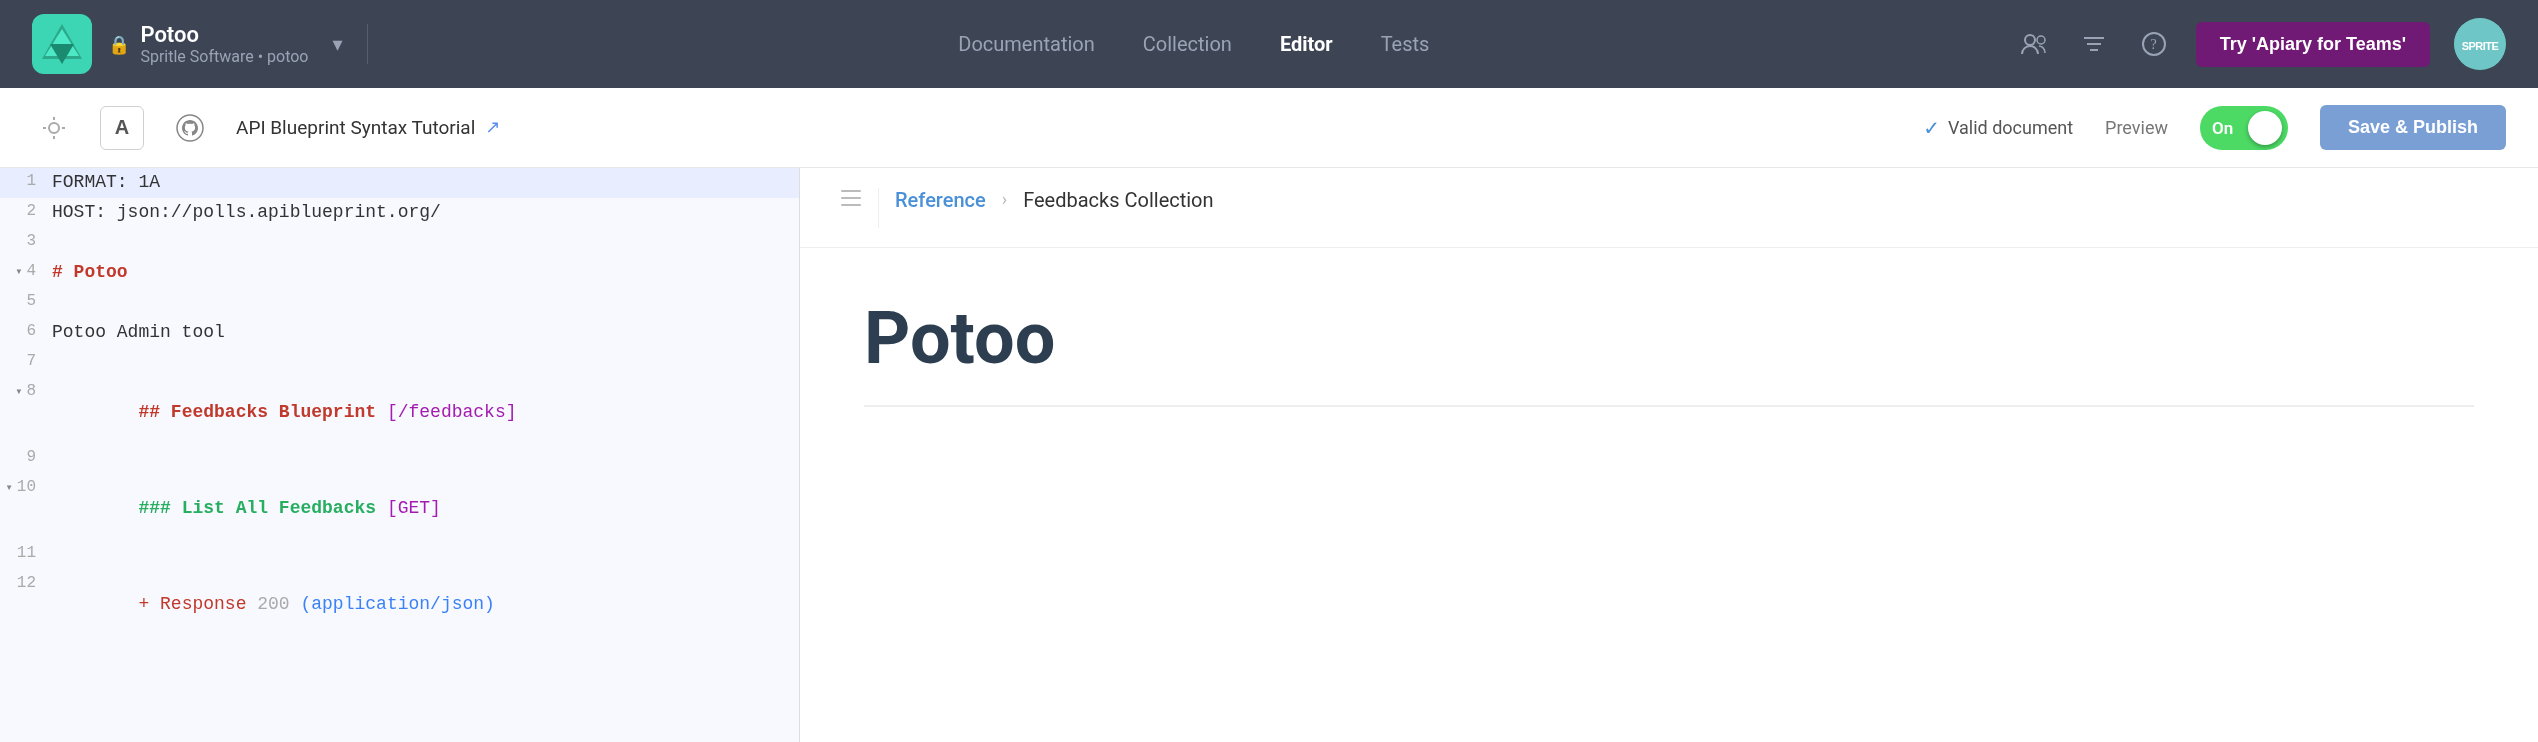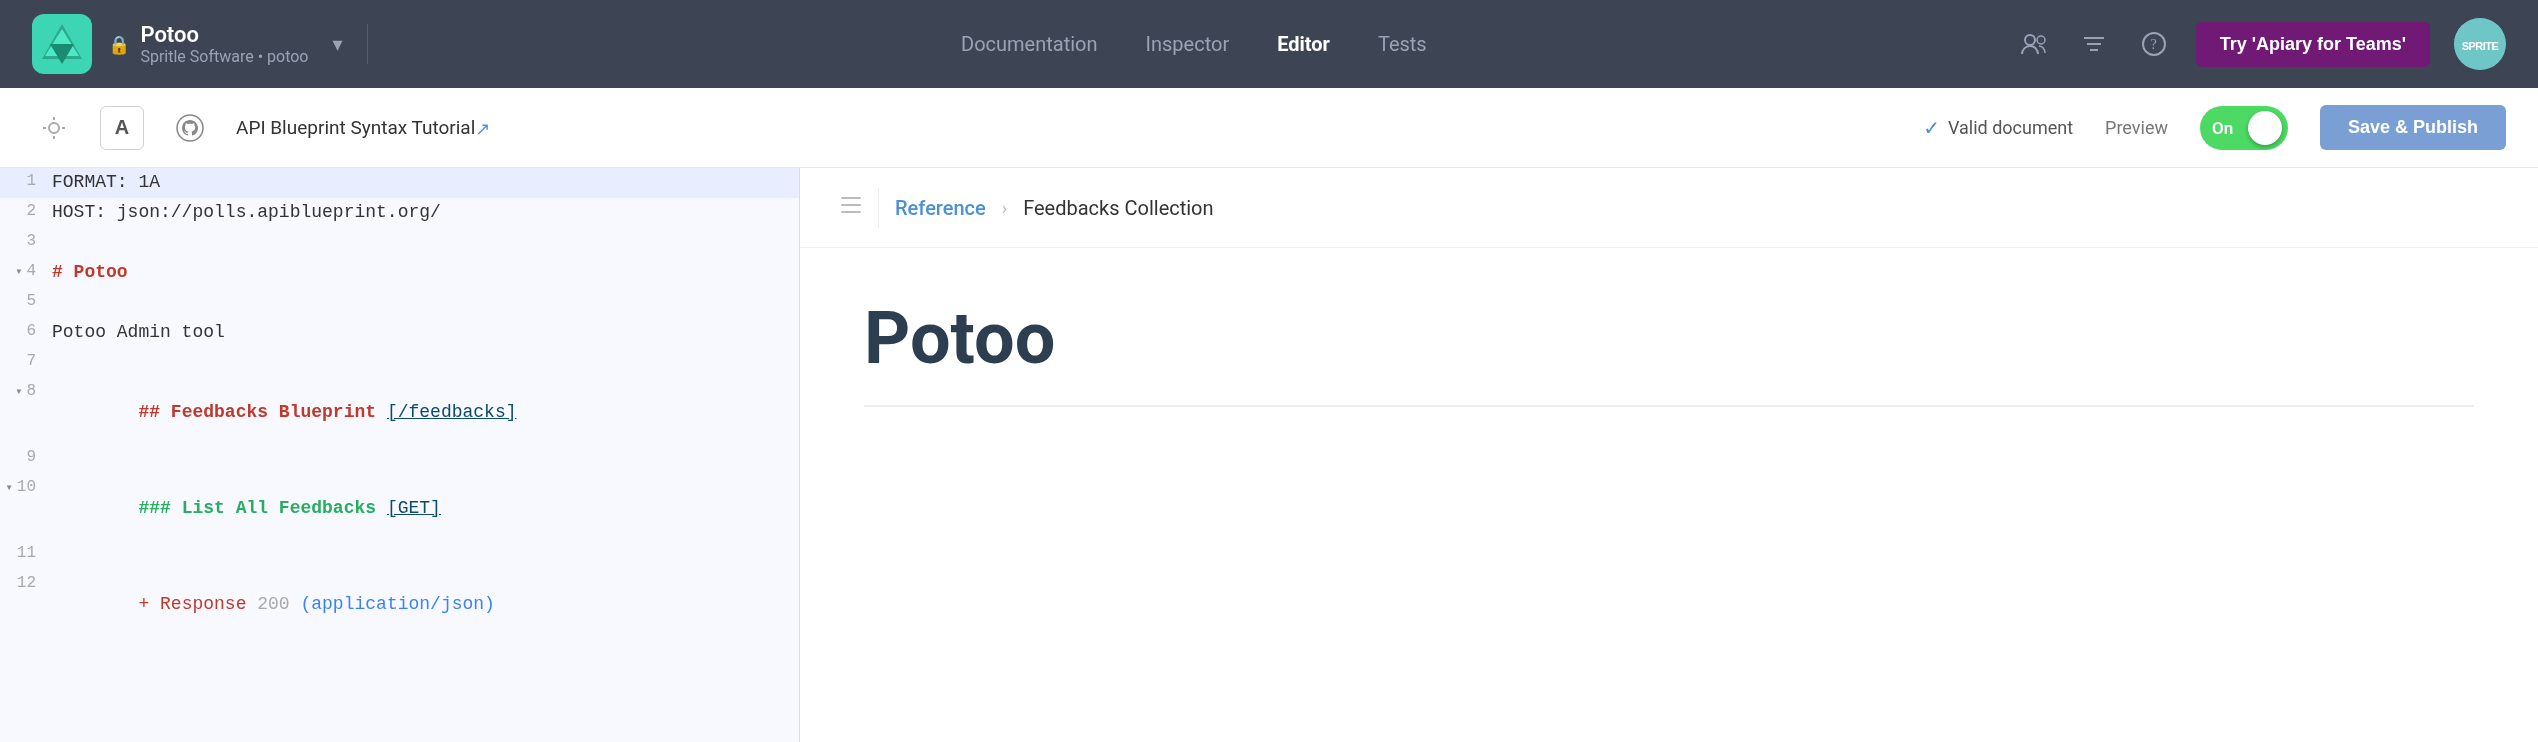--- a/index.html
+++ b/index.html
@@ -133,21 +133,22 @@
       justify-content: center;
       cursor: pointer;
       font-size: 18px;
       color: #555;
     }
     .toolbar-icon-btn.no-border {
       border: none;
     }
     .toolbar-file-title {
       display: flex;
-      align-items: flex-end;
+      align-items: flex-start;
+      gap: 10px;
       font-size: 19px;
       color: #333;
       flex: 1;
     }
     .toolbar-file-title .ext-link {
       color: #5a8dee;
       font-size: 18px;
       cursor: pointer;
     }
     .toolbar-right {
@@ -257,36 +258,36 @@
       color: #888;
       font-size: 12px;
     }
     .line-code {
       padding-top: 2px;
       white-space: pre;
     }
     .code-h1 { color: #c0392b; font-weight: bold; }
     .code-h2 { color: #c0392b; font-weight: bold; }
     .code-h3 { color: #27ae60; font-weight: bold; }
-    .code-bracket { color: #0c4a6e; text-decoration: underline; }
+    .code-bracket { color: #a21caf; }
     .code-plus { color: #c0392b; }
     .code-response { color: #c0392b; }
     .code-status { color: #aaa; }
     .code-mime { color: #3b82f6; }
     .code-plain { color: #333; }
 
     
     .preview-pane {
       flex: 1;
       background: #ffffff;
       overflow-y: auto;
     }
     .preview-breadcrumb {
       display: flex;
-      align-items: center;
+      align-items: flex-start;
       gap: 16px;
       padding: 20px 40px;
       border-bottom: 1px solid #eee;
       height: 80px;
     }
     .breadcrumb-icon {
       color: #bbb;
       font-size: 22px;
     }
     .breadcrumb-divider-v {
@@ -352,21 +353,21 @@
         <h2>Potoo</h2>
         <p>Spritle Software • potoo</p>
       </div>
     </div>
     <button class="nav-dropdown-btn">▾</button>
     <div class="nav-divider"></div>
   </div>
 
   <div class="nav-links">
     <a class="nav-link">Documentation</a>
-    <a class="nav-link">Inspector</a>
+    <a class="nav-link">Collection</a>
     <a class="nav-link active">Editor</a>
     <a class="nav-link">Tests</a>
   </div>
 
   <div class="nav-actions">
     <button class="nav-icon-btn">
       <svg width="26" height="22" viewBox="0 0 26 22" fill="none">
         <circle cx="9" cy="7" r="5" stroke="#9aa3b5" stroke-width="2"></circle>
         <path d="M1 21c0-4.4 3.6-8 8-8s8 3.6 8 8" stroke="#9aa3b5" stroke-width="2" fill="none"></path>
         <circle cx="20" cy="7" r="4" stroke="#9aa3b5" stroke-width="1.5"></circle>

